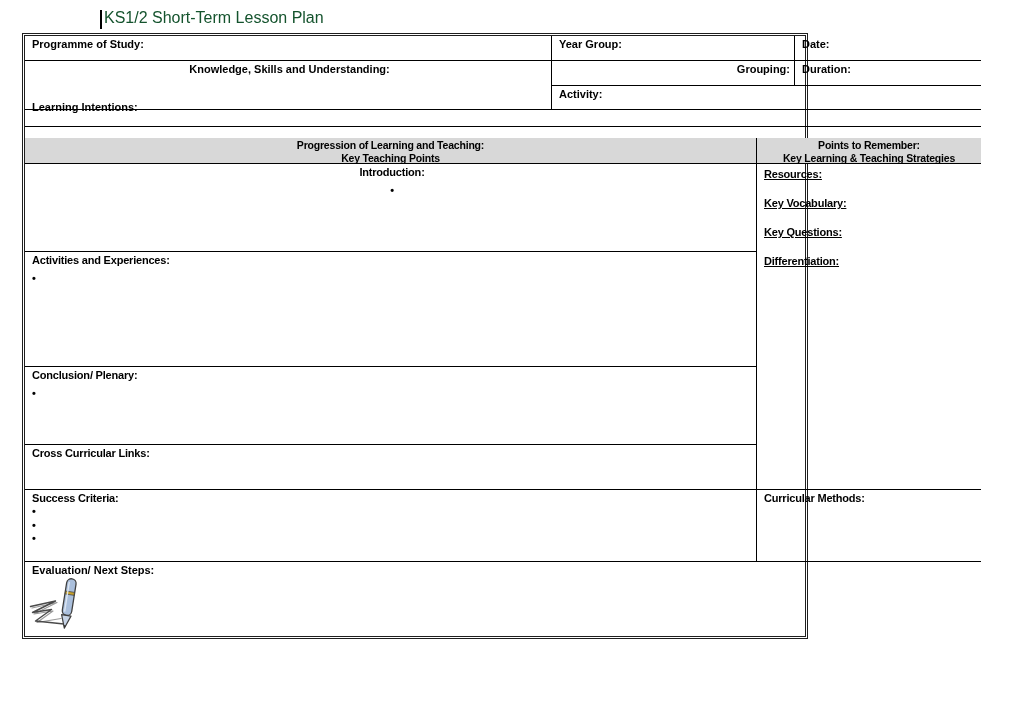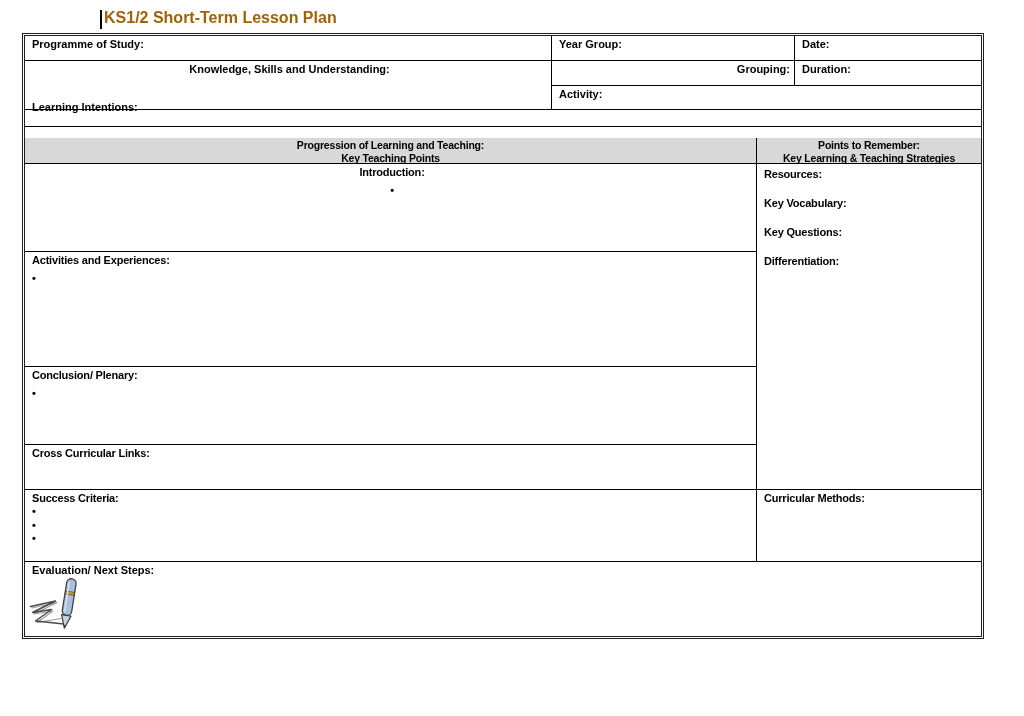--- a/index.html
+++ b/index.html
@@ -11,42 +11,42 @@
     --scribble:#4a4a4a;
   }
   html,body{margin:0;padding:0;background:#ffffff;}
   .page{
     position:relative;width:1024px;height:716px;background:#ffffff;overflow:hidden;
     font-family:"Liberation Sans", sans-serif;color:#000;
   }
   .caret{position:absolute;left:100px;top:10px;width:2px;height:19px;background:#000;}
   .title{
     position:absolute;left:104px;top:9px;margin:0;
-    font-size:16px;font-weight:bold;color:#a16207;white-space:nowrap;
+    font-size:16px;font-weight:normal;color:#14532d;white-space:nowrap;
   }
   .tbl{
-    position:absolute;left:22px;top:33px;width:962px;height:606px;
+    position:absolute;left:22px;top:33px;width:786px;height:606px;
     border:3px double #1f1f1f;box-sizing:border-box;background:#fff;
   }
   .cell{
     position:absolute;box-sizing:border-box;
     font-size:11px;font-weight:bold;line-height:13px;
     padding:2px 4px 0 7px;overflow:hidden;
   }
   .br{border-right:1px solid var(--border-color);}
   .bb{border-bottom:1px solid var(--border-color);}
   .hdr{
     background:var(--header-bg);text-align:center;
     font-size:10.5px;line-height:12.5px;letter-spacing:-0.2px;
     padding:1px 2px 16px 2px;
   }
   .lbl{display:block;}
   .bullet{display:block;margin-top:4px;line-height:14px;font-size:11px;}
   .sc-bullet{display:block;line-height:13.5px;font-size:11px;}
-  .pts{padding-top:4px;}
+  .pts{padding-top:4px;text-decoration:underline;}
   .pts-item{display:block;margin-bottom:16px;letter-spacing:-0.2px;}
   .narrow{letter-spacing:-0.2px;}
   .pen-wrap{position:absolute;left:3px;top:14px;width:56px;height:58px;}
 </style>
 </head>
 <body>
 
 <div class="page">
 
   <span class="caret"></span>

